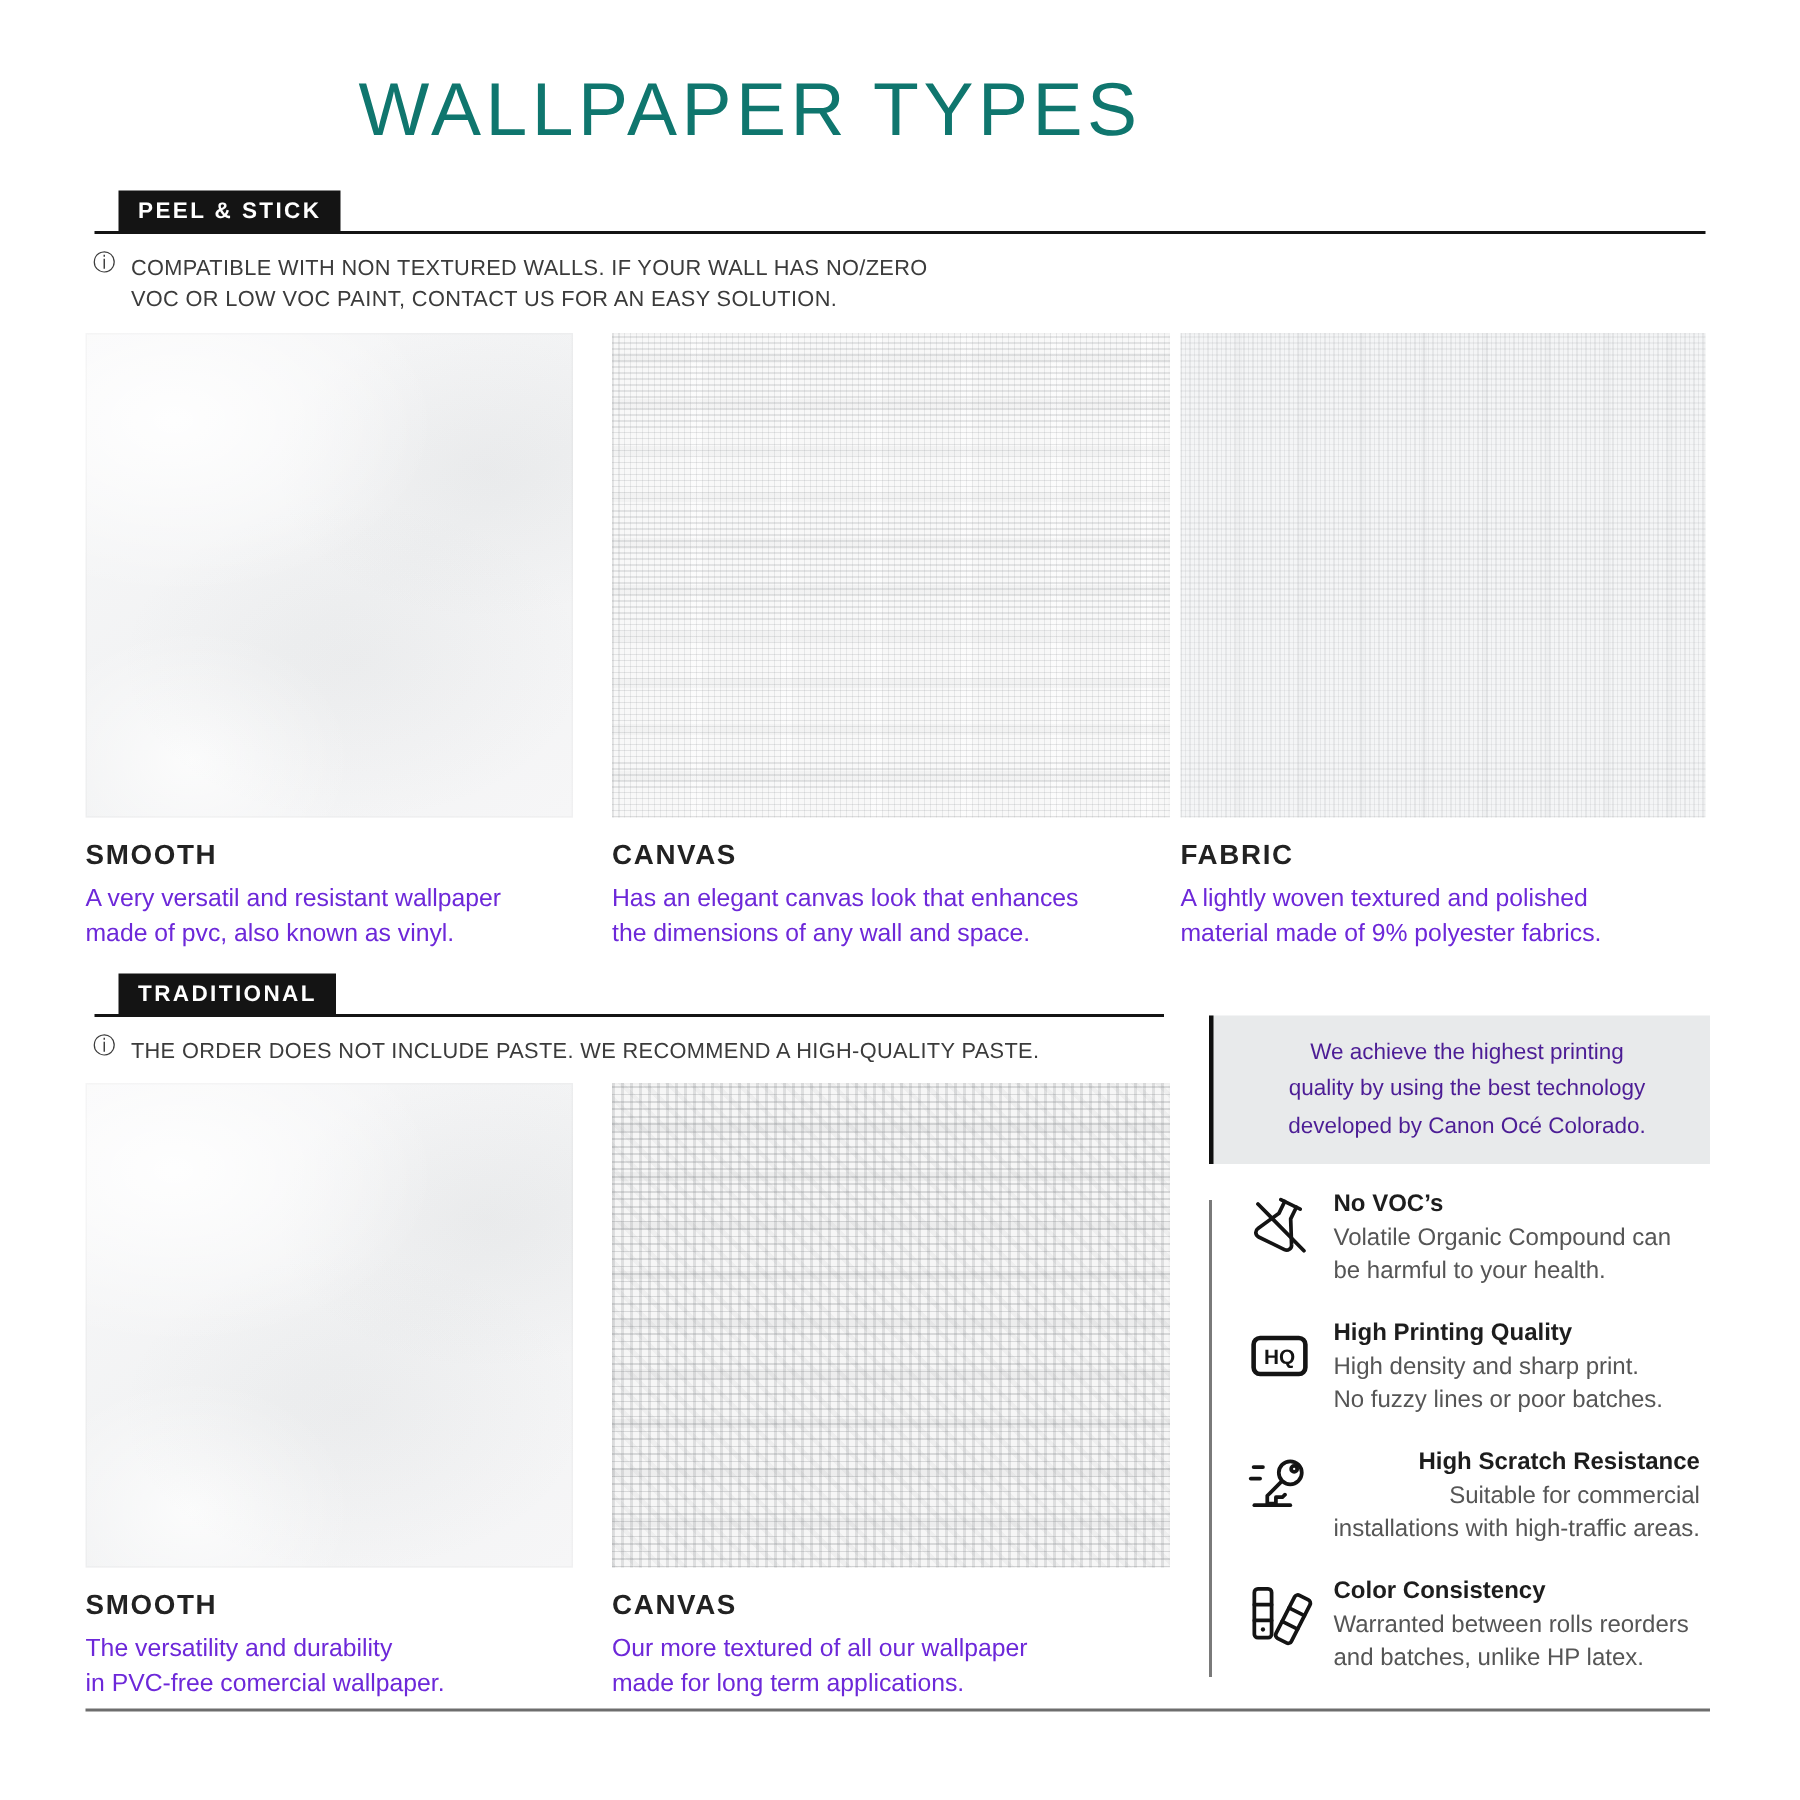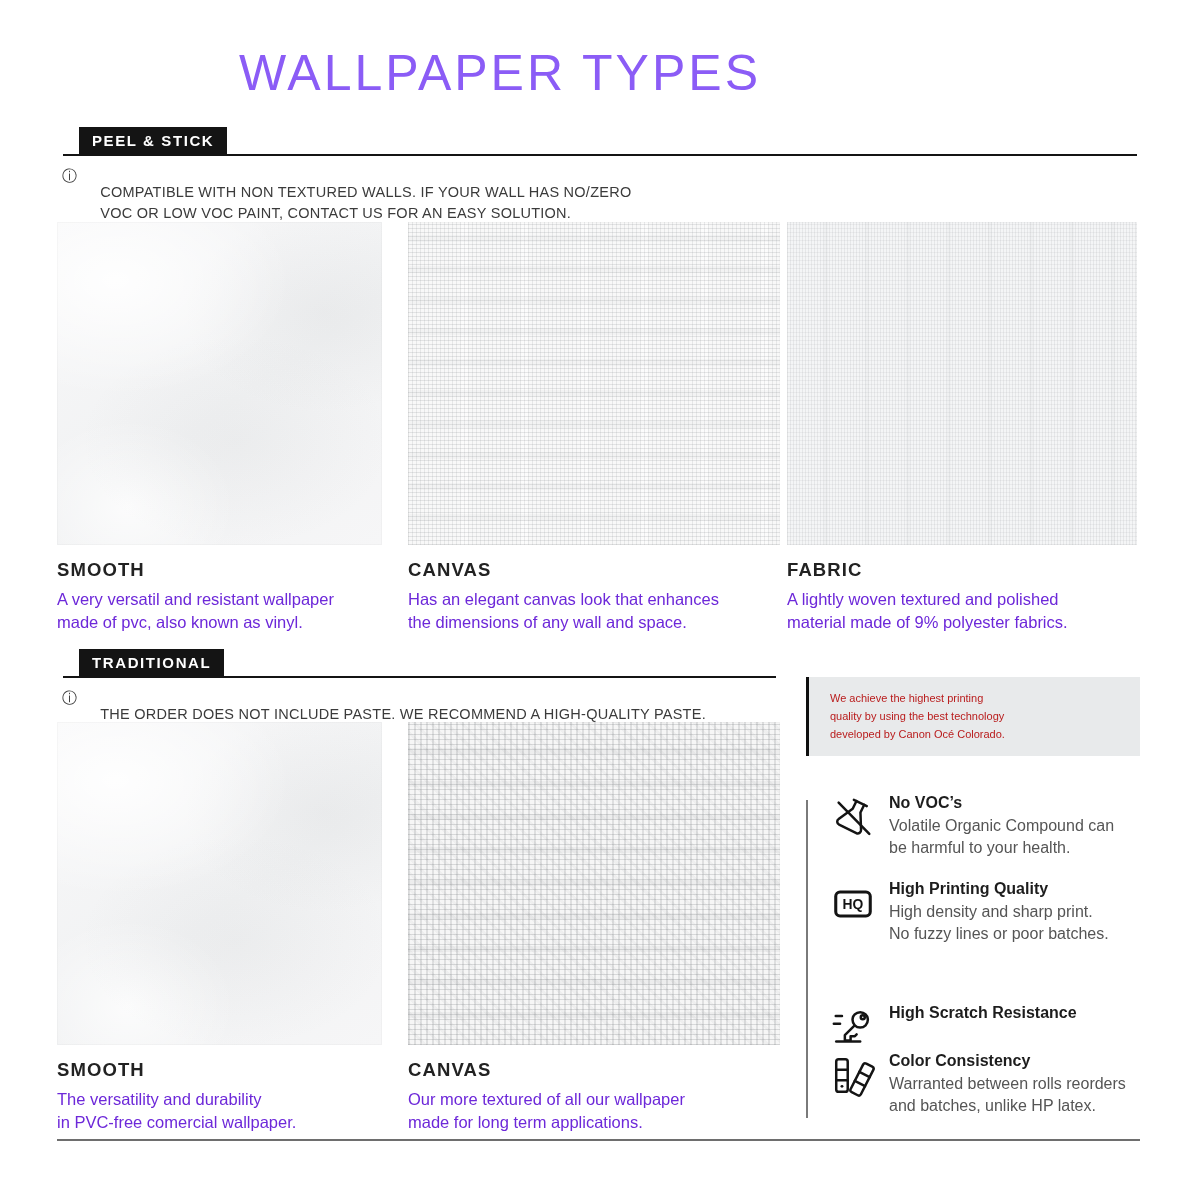--- a/index.html
+++ b/index.html
@@ -3,21 +3,21 @@
 <meta charset="utf-8">
 <style>
   html,body{margin:0;padding:0;background:#ffffff;}
   body{width:1200px;height:1200px;font-family:"Liberation Sans",sans-serif;color:#1c1c1c;}
   .page{position:relative;width:1200px;height:1200px;overflow:hidden;background:#fff;}
   .multiline{white-space:pre-line;}
 
   
   .page-title{
     position:absolute;top:44px;left:0;width:1000px;margin:0;
-    text-align:center;font-size:50px;font-weight:400;letter-spacing:3px;color:#8b5cf6;
+    text-align:center;font-size:50px;font-weight:400;letter-spacing:3px;color:#0f766e;
   }
 
   
   .section-header{
     position:absolute;left:63px;height:27px;
     border-bottom:2px solid #141414;
   }
   .section-header.ps{top:127px;width:1074px;}
   .section-header.tr{top:649px;width:713px;}
   .tag{
@@ -26,21 +26,21 @@
     padding:0 13px;font-size:15px;font-weight:700;letter-spacing:1.6px;margin-left:16px;
   }
 
   
   .note{
     position:absolute;left:62px;display:flex;gap:7px;align-items:flex-start;
     font-size:14.5px;line-height:1.42;letter-spacing:.25px;color:#3b3b3b;
   }
   .note.ps{top:166px;}
   .note.tr{top:688px;}
-  .note p{margin:16px;}
+  .note p{margin:3px;}
   .info-glyph{font-size:15px;line-height:1.35;color:#3b3b3b;}
 
   
   .swatch{position:absolute;margin:0;}
   .swatch-img{width:100%;box-shadow:inset 0 0 0 1px rgba(0,0,0,0.025);}
   .swatch-name{margin:14px 0 0 0;font-size:18.5px;font-weight:700;letter-spacing:1.1px;color:#222;}
   .swatch-desc{margin:7px 0 0 0;font-size:16.5px;line-height:1.38;color:#6d28d9;}
 
   .pos-s1{left:57px;top:222px;width:325px;}
   .pos-s2{left:408px;top:222px;width:372px;}
@@ -83,28 +83,28 @@
       repeating-linear-gradient(45deg, rgba(118,122,126,.06) 0 3px, transparent 3px 11px),
       repeating-linear-gradient(0deg, transparent 0 27px, rgba(118,122,126,.07) 27px 33px);
   }
 
   
   .quality-box{
     position:absolute;left:806px;top:677px;width:334px;box-sizing:border-box;
     background:#e8eaeb;border-left:3px solid #0f0f0f;
     padding:13px 14px 13px 21px;
   }
-  .quality-box p{margin:0;font-size:11px;line-height:1.62;color:#b91c1c;}
+  .quality-box p{margin:0;font-size:15px;line-height:1.62;color:#4c1d95;text-align:center;}
 
   .feature-rail{position:absolute;left:806px;top:800px;width:2px;height:318px;background:#7a7a7a;}
 
   .feature{position:absolute;left:830px;width:316px;display:flex;gap:13px;align-items:flex-start;}
   .feature.f1{top:794px;}
   .feature.f2{top:880px;}
-  .feature.f3{top:1004px;text-align:right;}
+  .feature.f3{top:966px;text-align:right;}
   .feature.f4{top:1052px;}
   .f-icon{flex:0 0 46px;width:46px;height:46px;margin-top:1px;}
   .f-icon svg{width:46px;height:46px;display:block;}
   .f-icon svg *{stroke:#141414;stroke-width:2.6;fill:none;stroke-linecap:round;stroke-linejoin:round;}
   .f-icon svg .fillshape{fill:#141414;stroke:none;}
   .f-icon svg text{stroke:none;fill:#141414;font-family:"Liberation Sans",sans-serif;font-weight:700;font-size:14.5px;}
   .f-body{min-width:0;}
   .f-title{margin:0 0 3px 0;font-size:16px;font-weight:700;color:#1d1d1d;}
   .f-desc{margin:0;font-size:16px;line-height:1.4;color:#555555;}
 
@@ -225,20 +225,22 @@
         <circle cx="31.5" cy="15.5" r="8"></circle>
         <circle cx="34.2" cy="12.8" r="2.1"></circle>
         <path d="M25.5 21.5 L15.5 31.5 v5.5 h6 v-4.5 h4.5 l1.8 -1.8"></path>
         <path d="M6 11.5 h6.5"></path>
         <path d="M4 19.5 h6.5"></path>
         <path d="M6.5 38 h25"></path>
       </svg>
     </span>
     <div class="f-body">
       <h4 class="f-title">High Scratch Resistance</h4>
+      <p class="f-desc multiline">Suitable for commercial
+installations with high-traffic areas.</p>
     </div>
   </div>
 
   <div class="feature f4">
     <span class="f-icon">
       <svg viewBox="0 0 48 48" aria-hidden="true">
         <rect x="6.5" y="6.5" width="12" height="34" rx="2.5"></rect>
         <path d="M6.5 17.5 h12 M6.5 28.5 h12"></path>
         <circle class="fillshape" cx="12.5" cy="34.8" r="1.5"></circle>
         <g transform="rotate(27 22 40)">

